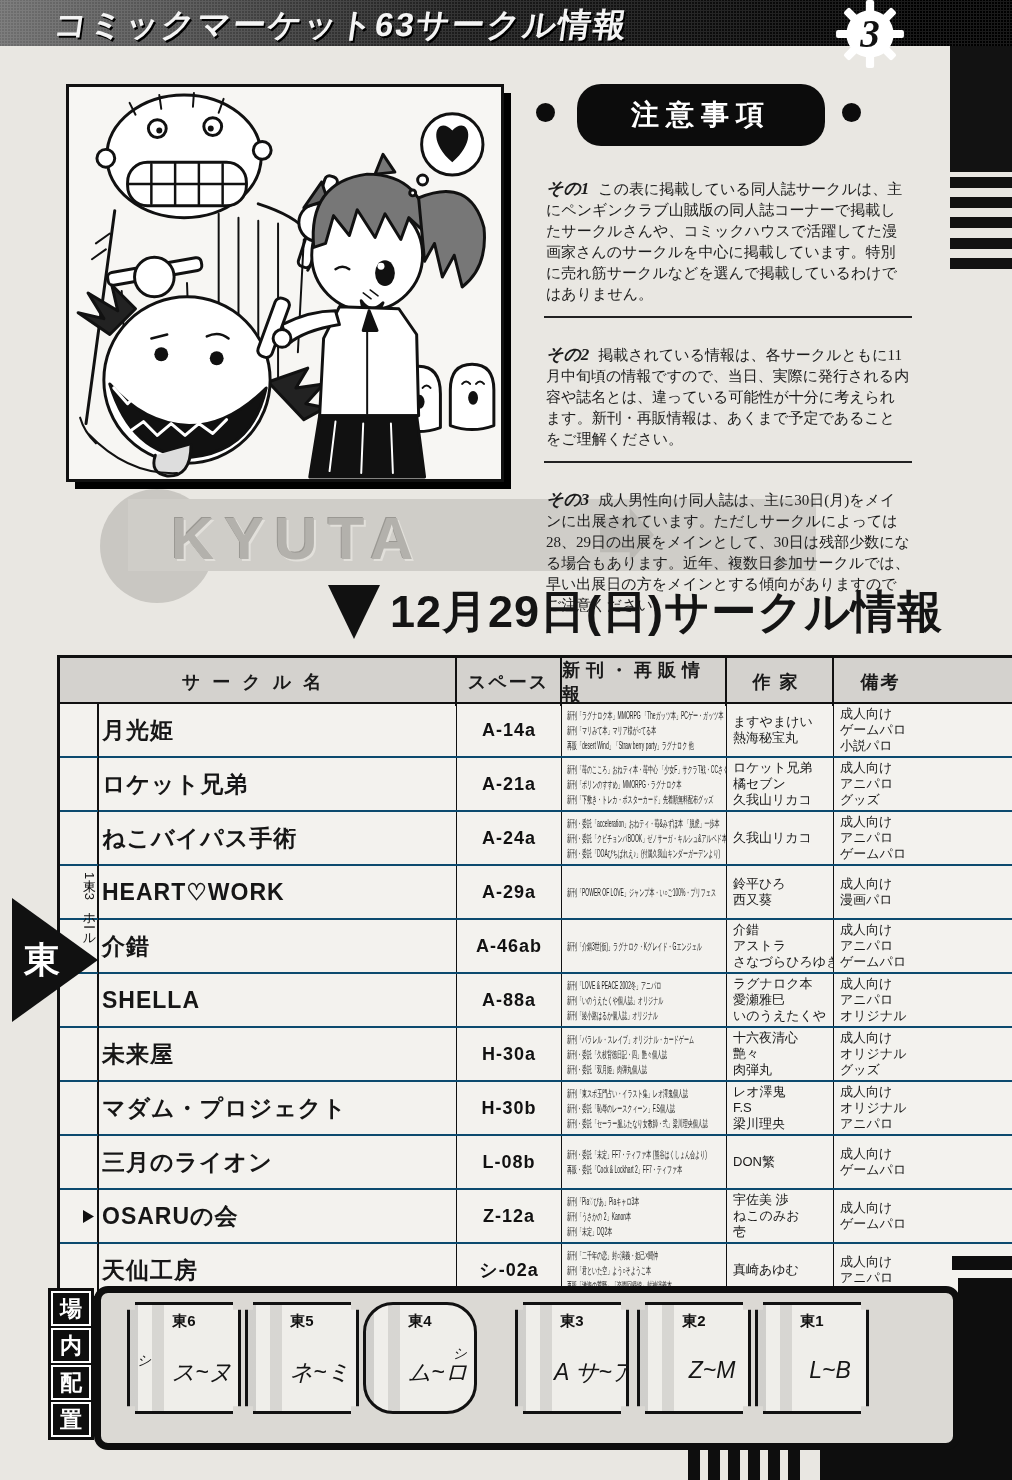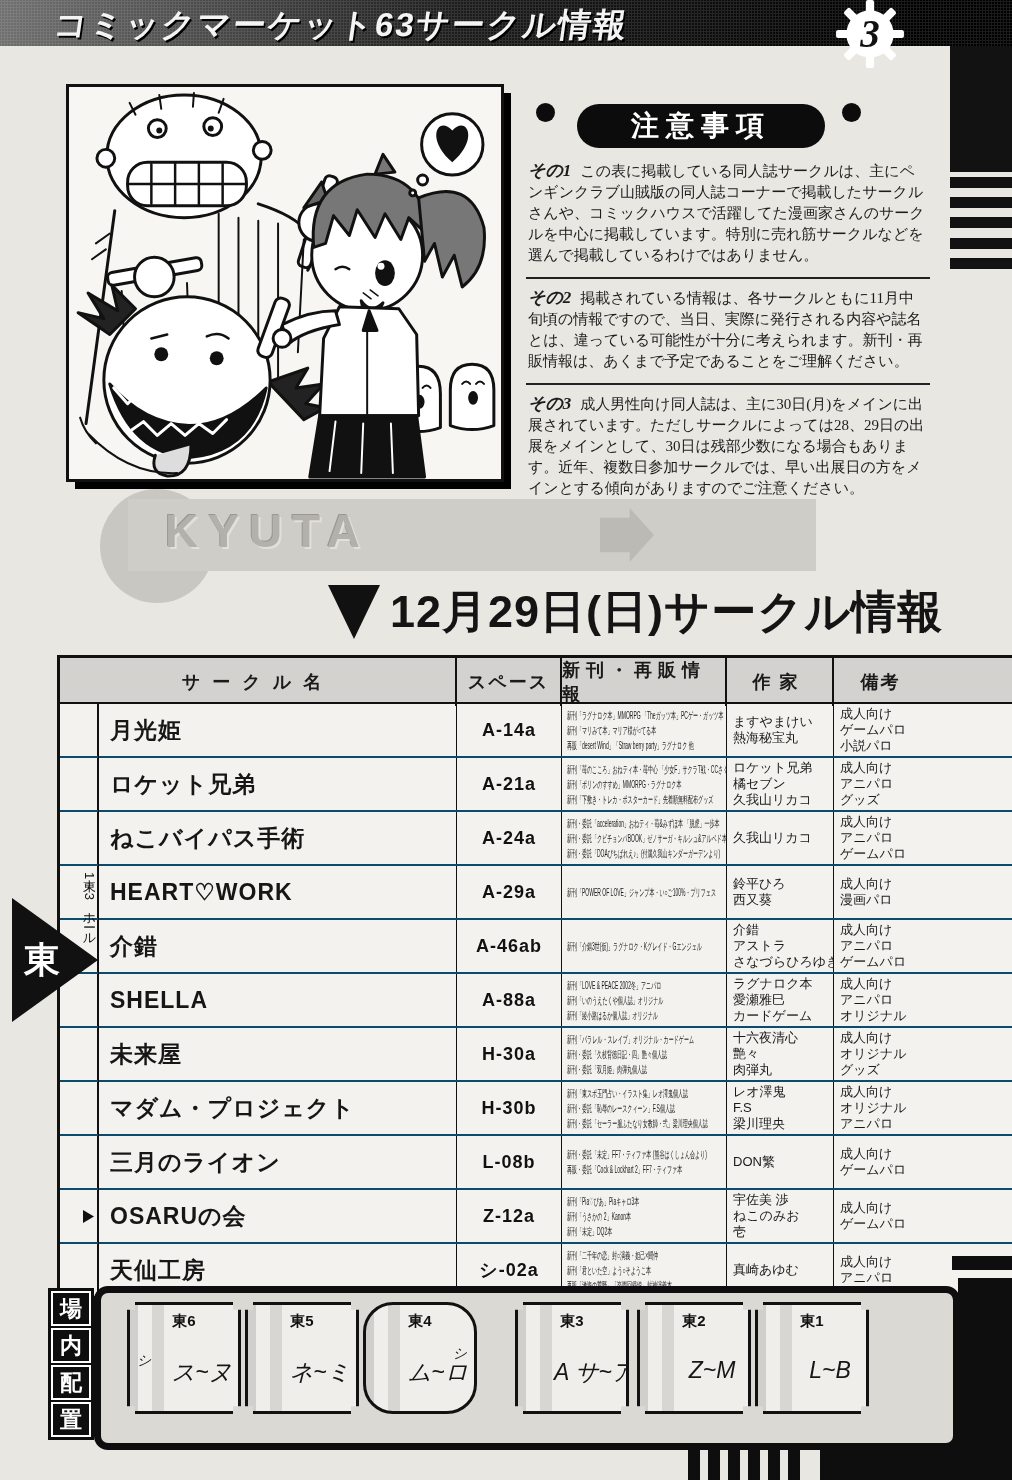--- a/index.html
+++ b/index.html
@@ -10,30 +10,30 @@
   .hband{position:absolute;left:0;top:0;width:1012px;height:46px;background:linear-gradient(100deg,#707070,#1c1c1c 45%,#000 90%);}
   .hband:after{content:"";position:absolute;inset:0;background-image:radial-gradient(rgba(255,255,255,.10) 1px,transparent 1.2px);background-size:3px 3px;}
   .htitle{position:absolute;left:54px;top:3px;color:#f4f4f4;font-size:33px;font-weight:800;letter-spacing:2px;transform:skewX(-8deg);text-shadow:2px 2px 0 #000;white-space:nowrap;z-index:2;}
   .gear{position:absolute;left:834px;top:-2px;width:72px;height:72px;z-index:3;}
 
   
   .illus{position:absolute;left:66px;top:84px;width:438px;height:398px;background:#f7f6f3;border:3px solid #111;box-shadow:8px 8px 0 -1px #000;box-sizing:border-box;}
   .illus svg{display:block;width:100%;height:100%;}
   .kyuta-circle{position:absolute;left:100px;top:489px;width:114px;height:114px;border-radius:50%;background:#c9c7c2;}
   .kyuta-band{position:absolute;left:128px;top:499px;width:688px;height:72px;background:#cfcdc8;}
-  .kyuta-text{position:absolute;left:165px;top:504px;font-size:46px;font-weight:800;letter-spacing:10px;color:#b3b1ac;text-shadow:2px 2px 0 #e2e0db,-1px -1px 0 #9a9893;}
+  .kyuta-text{position:absolute;left:171px;top:504px;font-size:60px;font-weight:800;letter-spacing:10px;color:#b3b1ac;text-shadow:2px 2px 0 #e2e0db,-1px -1px 0 #9a9893;}
   .kyuta-chev{position:absolute;left:600px;top:508px;width:54px;height:54px;background:#bcbab5;clip-path:polygon(0 18%,55% 18%,55% 0,100% 50%,55% 100%,55% 82%,0 82%);}
 
   
   .notice{position:absolute;left:520px;top:84px;width:420px;height:492px;}
-  .npill{position:absolute;left:57px;top:20px;width:248px;height:44px;background:#0c0c0c;border-radius:24px;color:#fff;font-size:28px;font-weight:800;letter-spacing:7px;display:flex;align-items:center;justify-content:center;}
+  .npill{position:absolute;left:57px;top:0;width:248px;height:62px;background:#0c0c0c;border-radius:24px;color:#fff;font-size:28px;font-weight:800;letter-spacing:7px;display:flex;align-items:center;justify-content:center;}
   .ndot{position:absolute;top:19px;width:19px;height:19px;border-radius:50%;background:#0c0c0c;}
   .ndot.l{left:16px;} .ndot.r{left:322px;}
   .nbody{position:absolute;left:6px;top:68px;width:404px;font-family:"Liberation Serif",serif;font-size:15px;line-height:21px;color:#1c1c1c;}
-  .npara{margin:0;padding:8px 2px 11px 2px;}
+  .npara{margin:18px;padding:8px 2px 11px 2px;}
   .npara:not(:last-child){border-bottom:2px solid #222;}
   .nlb{font-style:italic;font-weight:bold;font-size:17px;margin-right:9px;}
 
   
   .ebar{position:absolute;left:950px;top:46px;width:62px;height:126px;background:#121212;}
   .estripe{position:absolute;left:950px;width:62px;height:11px;background:#121212;}
 
   
   .heading{position:absolute;left:328px;top:580px;height:64px;display:flex;align-items:center;gap:10px;}
   .htri{width:52px;height:54px;background:#111;clip-path:polygon(0 0,100% 0,50% 100%);}
@@ -42,21 +42,21 @@
   
   .ctable{position:absolute;left:57px;top:655px;width:985px;border:3px solid #111;background:#f3f2ee;box-sizing:border-box;}
   .thead{display:grid;grid-template-columns:397px 105px 165px 107px 93px;height:44px;background:#d4d2ce;border-bottom:2px solid #111;}
   .thead>div{display:flex;align-items:center;justify-content:center;font-size:18px;font-weight:bold;color:#1a1a1a;border-right:2px solid #111;}
   .thead>div:last-child{border-right:none;}
   .ls12{letter-spacing:12px;} .ls2{letter-spacing:2px;} .ls6{letter-spacing:6px;} .ls9{letter-spacing:9px;}
   .trow{display:grid;grid-template-columns:38px 359px 105px 165px 107px 93px;height:52px;border-top:2px solid #0c4a6e;}
   .trow:first-child{border-top:none;}
   .c{border-right:1.5px solid #111;overflow:hidden;display:flex;flex-direction:column;justify-content:center;box-sizing:border-box;}
   .c:last-child{border-right:none;}
-  .c.name{font-size:23px;font-weight:600;padding-left:12px;letter-spacing:1px;color:#161616;}
+  .c.name{font-size:23px;font-weight:600;padding-left:4px;letter-spacing:1px;color:#161616;}
   .c.space{align-items:center;font-size:18px;font-weight:600;letter-spacing:1px;color:#111;}
   .c.info{padding:1px 0 1px 5px;}
   .iline{font-size:10px;line-height:15px;white-space:nowrap;width:320%;transform:scaleX(.5);transform-origin:0 50%;color:#191919;}
   .c.artist{padding-left:6px;} .c.notes{padding-left:6px;}
   .aline,.nline{font-size:13px;line-height:16px;color:#191919;white-space:nowrap;}
   .gutlabel{position:absolute;left:0;top:52px;width:38px;height:370px;writing-mode:vertical-rl;font-size:13px;letter-spacing:3px;padding-top:10px;color:#111;display:flex;justify-content:center;}
   .gutline{position:absolute;left:38px;top:44px;bottom:0;width:0;border-left:1.5px solid #111;}
   .gmark{position:absolute;left:23px;top:552px;width:11px;height:13px;background:#111;clip-path:polygon(0 0,100% 50%,0 100%);}
 
   
@@ -312,21 +312,21 @@
           <div class="c name">SHELLA</div>
           <div class="c space">A-88a</div>
           <div class="c info">
             <div class="iline">新刊「LOVE &amp; PEACE 2002冬」アニパロ</div>
             <div class="iline">新刊「いのうえたくや個人誌」オリジナル</div>
             <div class="iline">新刊「綾小路はるか個人誌」オリジナル</div>
           </div>
           <div class="c artist">
             <div class="aline">ラグナロク本</div>
             <div class="aline">愛瀬雅巳</div>
-            <div class="aline">カードゲーム</div>
+            <div class="aline">いのうえたくや</div>
           </div>
           <div class="c notes">
             <div class="nline">成人向け</div>
             <div class="nline">アニパロ</div>
             <div class="nline">オリジナル</div>
           </div>
         </div>
         <div class="trow">
           <div class="c gut"></div>
           <div class="c name">未来屋</div>

